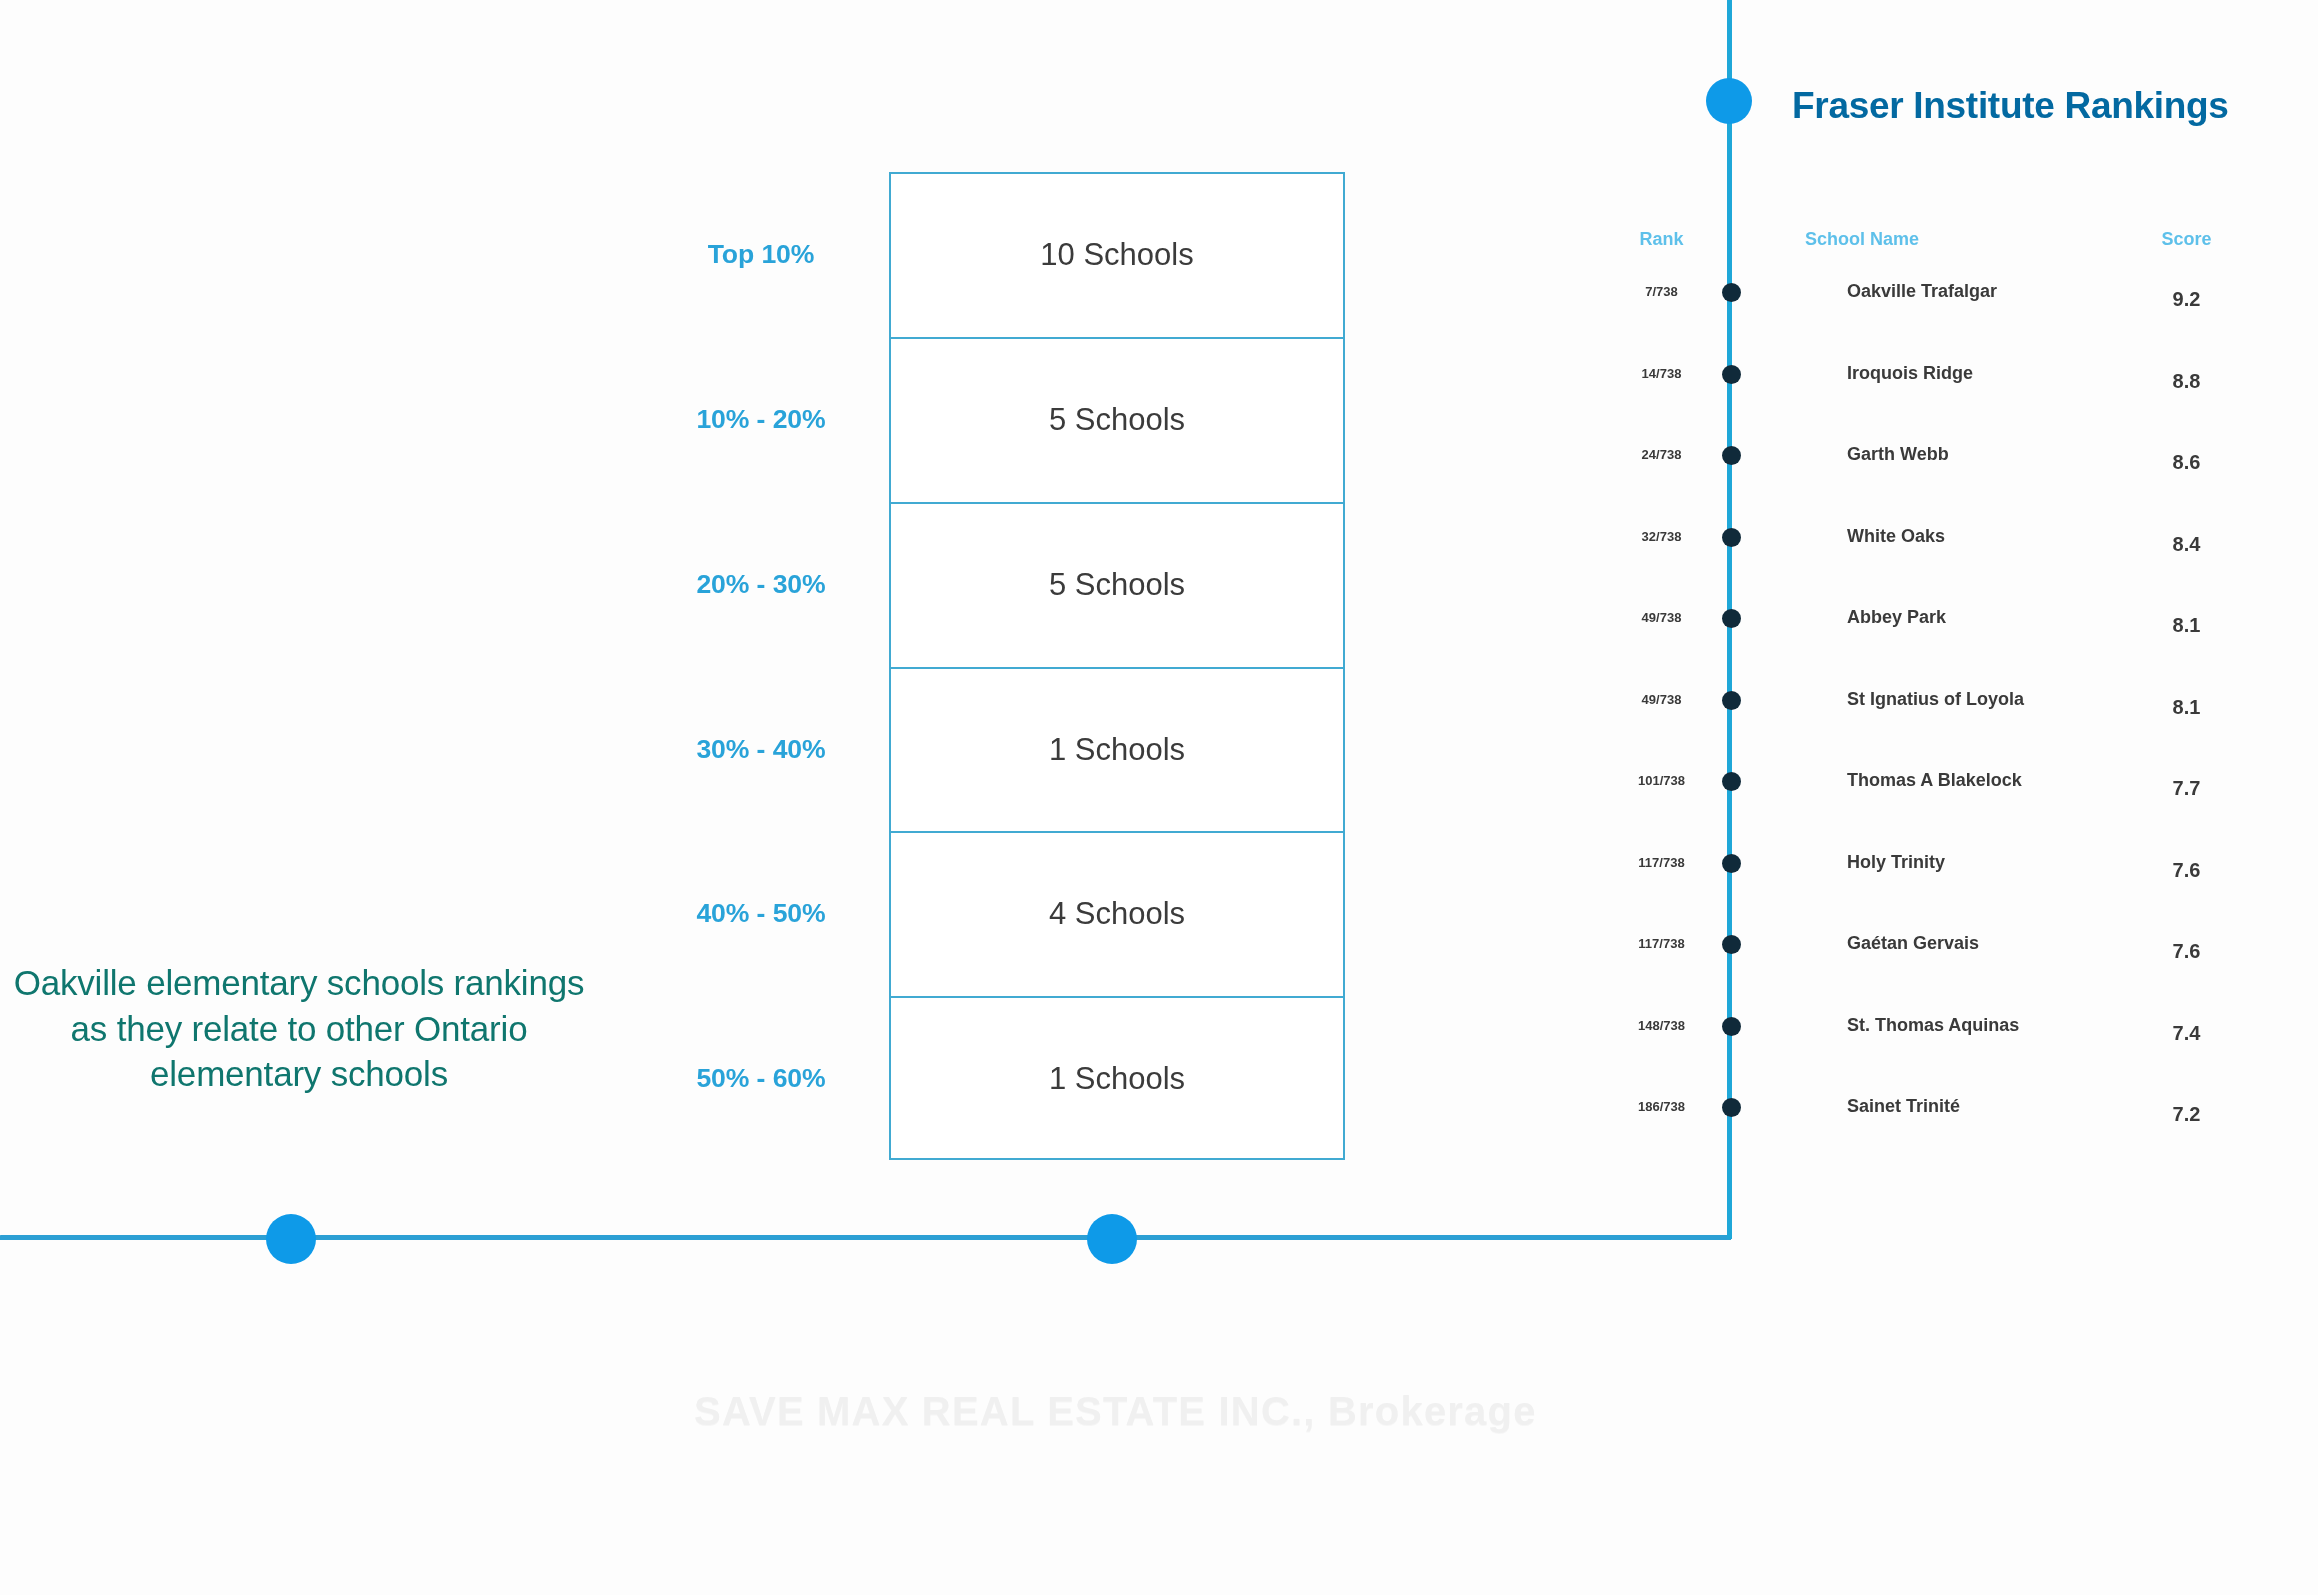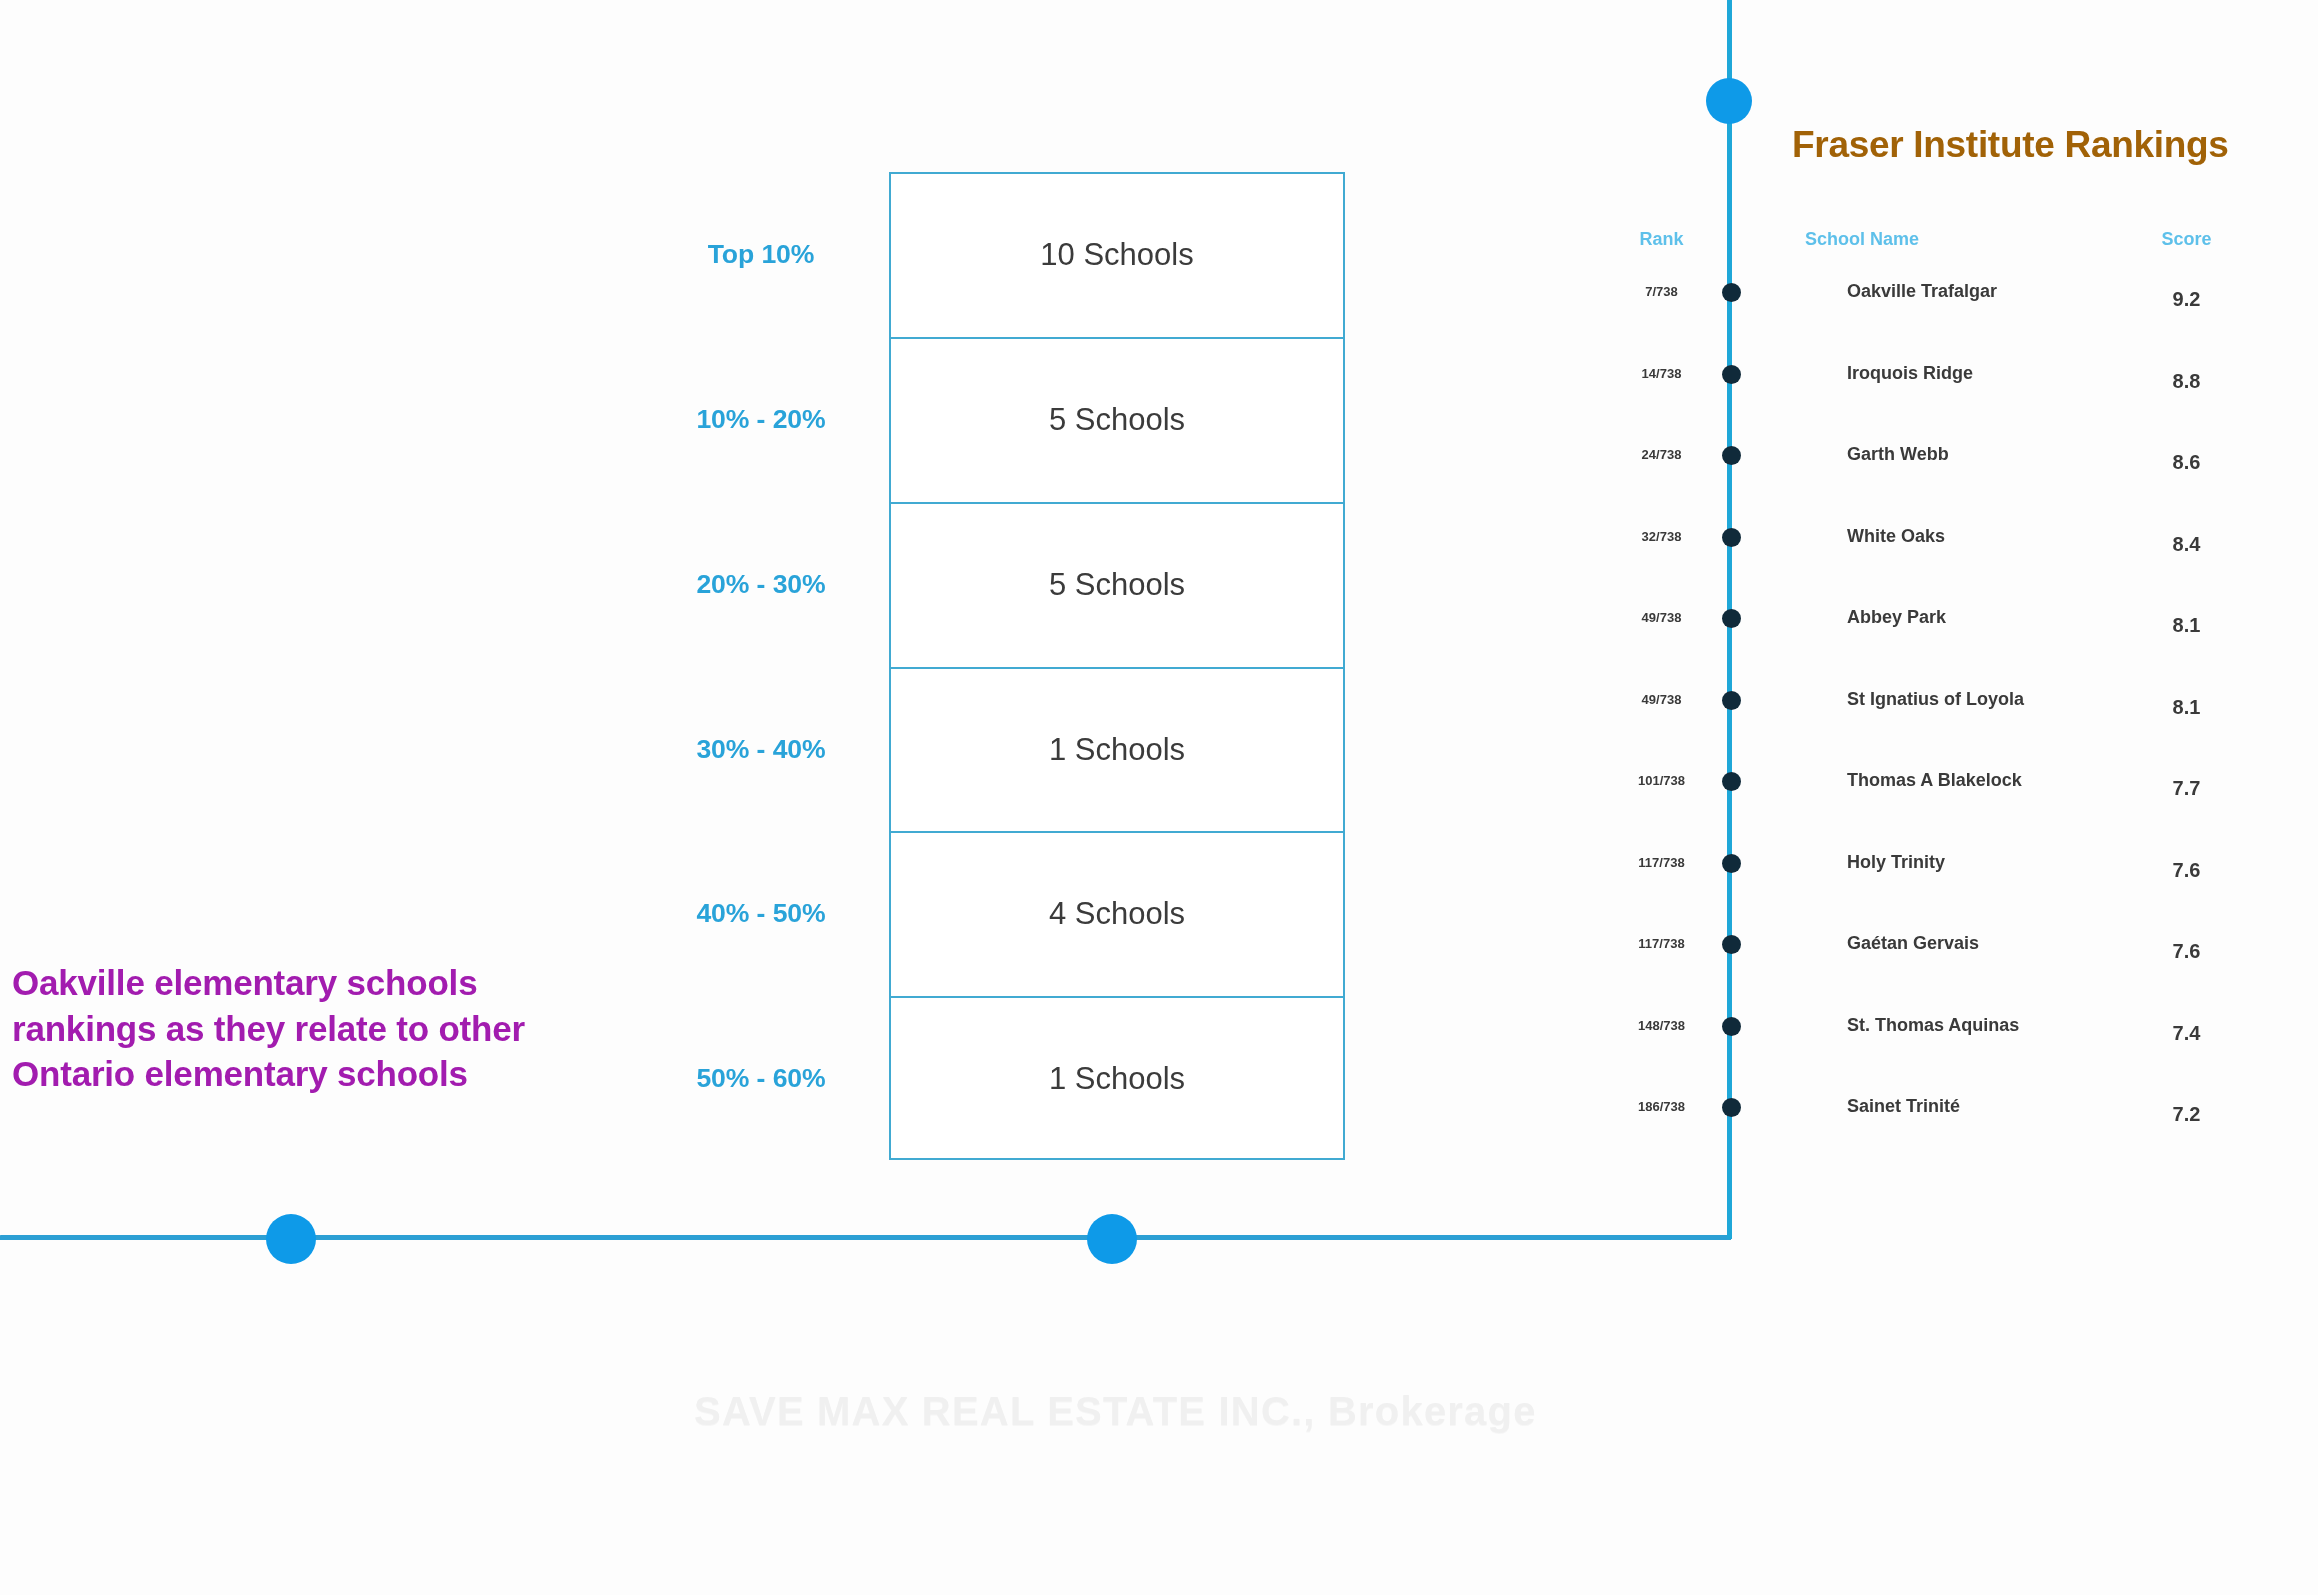--- a/index.html
+++ b/index.html
@@ -42,24 +42,24 @@
   #rail-dot-left  { left: 266px;  top: 1214px; width: 50px; height: 50px; }
   #rail-dot-mid   { left: 1087px; top: 1214px; width: 50px; height: 50px; }
   #rail-dot-top   { left: 1706px; top: 78px;  width: 46px; height: 46px; }
 
   
   #caption-block {
     position: absolute;
     left: 12px;
     top: 960px;
     width: 574px;
-    text-align: left;
-    color: #a21caf;
+    text-align: center;
+    color: #0f766e;
     font-size: 35px;
-    font-weight: bold;
+    font-weight: normal;
     line-height: 1.30;
     letter-spacing: -0.2px;
   }
 
   
   #distribution {
     position: absolute;
     left: 640px;
     top: 172px;
     width: 712px;
@@ -175,26 +175,25 @@
     font-weight: bold;
     line-height: 35px;
     margin-top: 8px;
   }
 
   
   #panel-title {
     position: absolute;
     left: 1792px;
     top: 85px;
-    color: #a16207;
+    color: #0369a1;
     font-size: 37px;
     font-weight: bold;
     letter-spacing: -0.3px;
     white-space: nowrap;
-    margin-top: 39px;
   }
 
   
   #watermark {
     position: absolute;
     left: 694px;
     top: 1389px;
     color: #f0f0f0;
     font-size: 40px;
     font-weight: bold;

